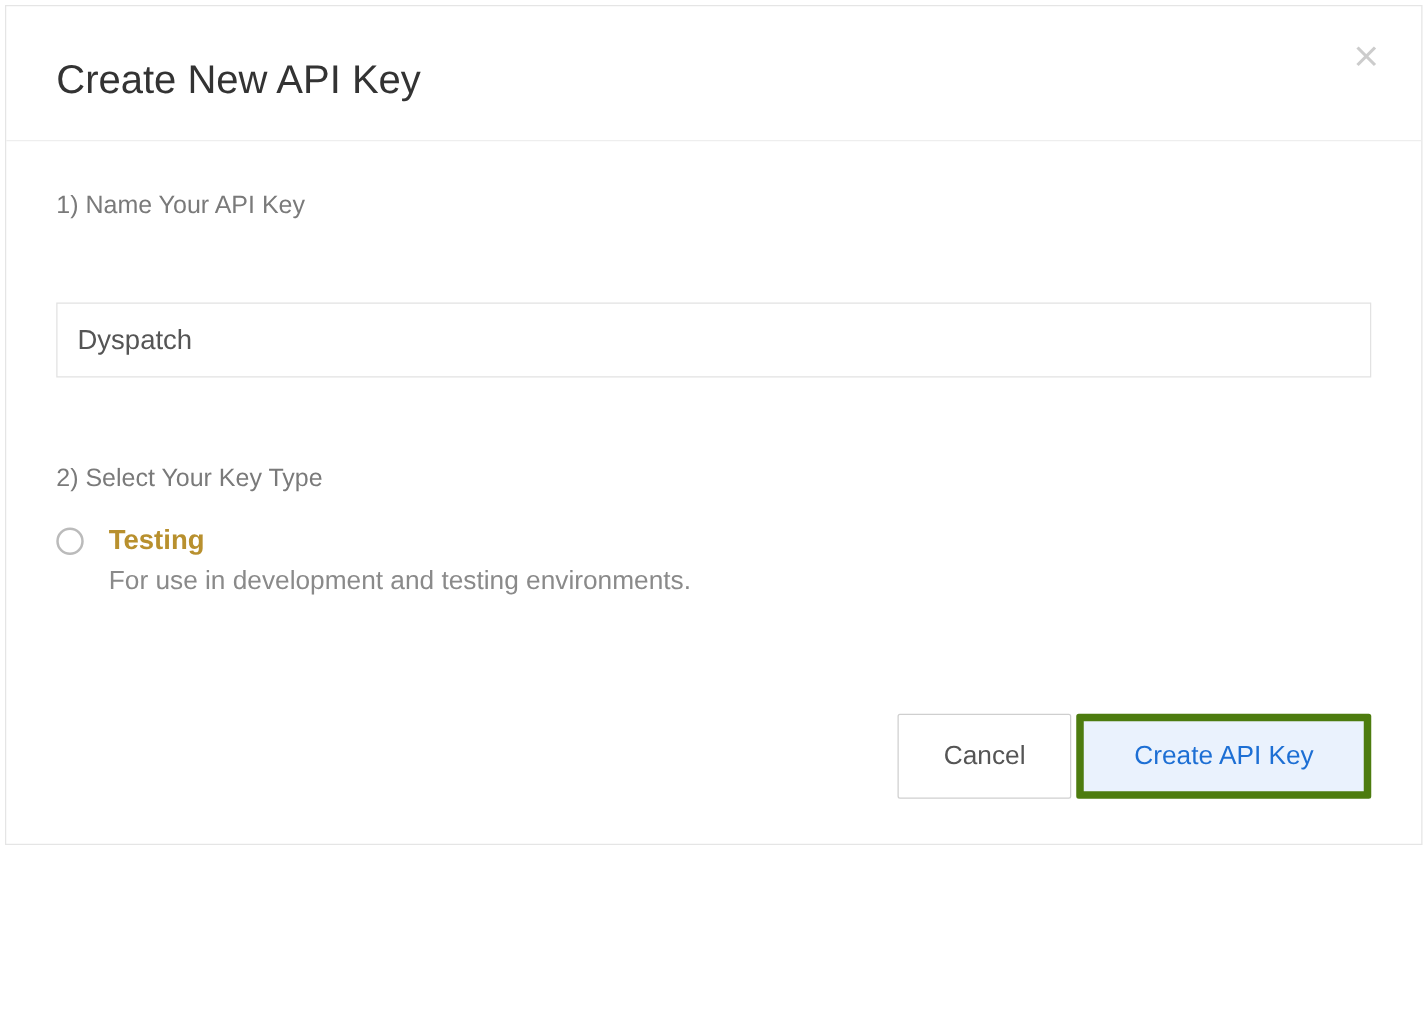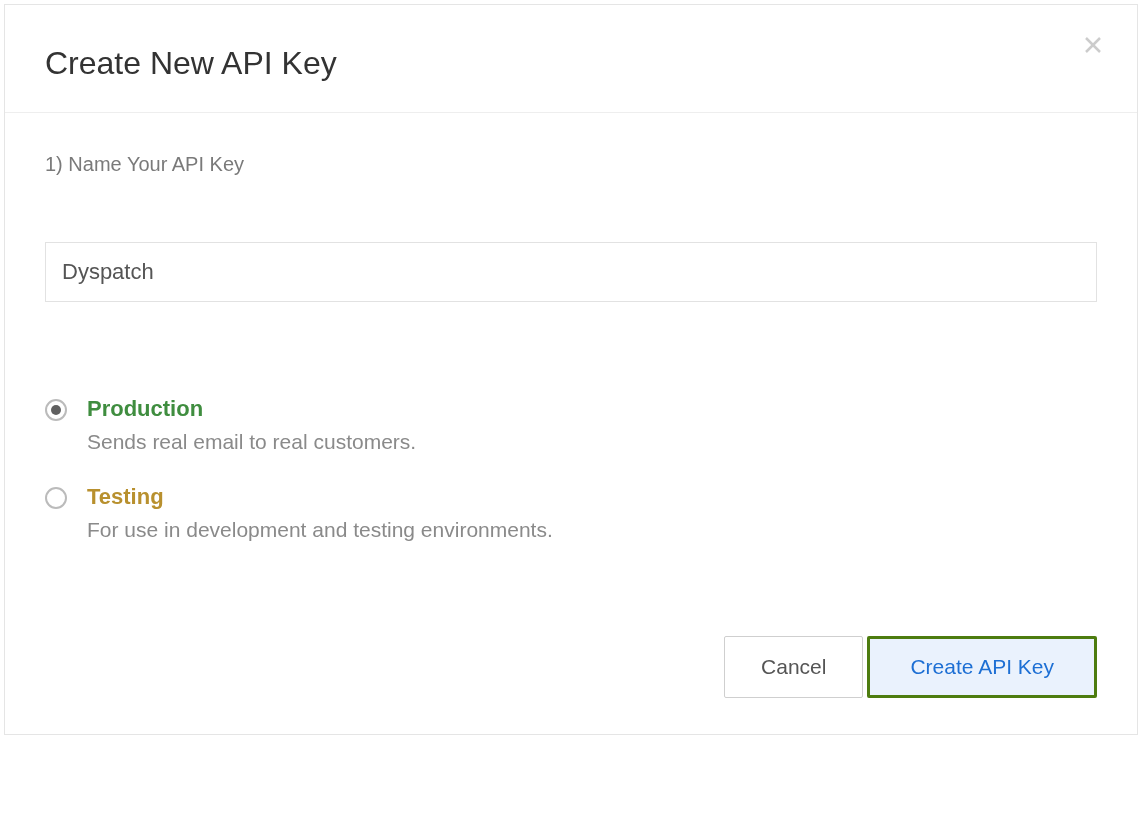--- a/index.html
+++ b/index.html
@@ -125,21 +125,21 @@
     padding: 16px 36px;
     border: 1px solid #cfcfcf;
     background: #fff;
     cursor: pointer;
     font-family: inherit;
     color: #555;
     border-radius: 2px;
   }
   .btn-primary {
     background: #eaf2fd;
-    border: 3px solid #4d7c0f;
+    border: 6px solid #4d7c0f;
     color: #1d6fd4;
     padding: 16px 40px;
   }
 </style>
 </head>
 <body>
 
 <div class="modal">
 
   <div class="modal-header">
@@ -155,30 +155,24 @@
   <div class="modal-body">
 
     <div>
       <div class="field-label">1) Name Your API Key</div>
       <input type="text" class="text-input" value="Dyspatch" style="">
     </div>
 
     <div class="section-gap"></div>
 
     <div>
+      <div class="field-label">2) Select Your Key Type</div>
 
       <div class="radio-group">
 
-        <div class="radio-item">
-          <div class="radio-control selected"></div>
-          <div class="radio-content">
-            <div class="radio-title production">Production</div>
-            <div class="radio-desc">Sends real email to real customers.</div>
-          </div>
-        </div>
 
         <div class="radio-item">
           <div class="radio-control"></div>
           <div class="radio-content">
             <div class="radio-title testing">Testing</div>
             <div class="radio-desc">For use in development and testing environments.</div>
           </div>
         </div>
 
       </div>

